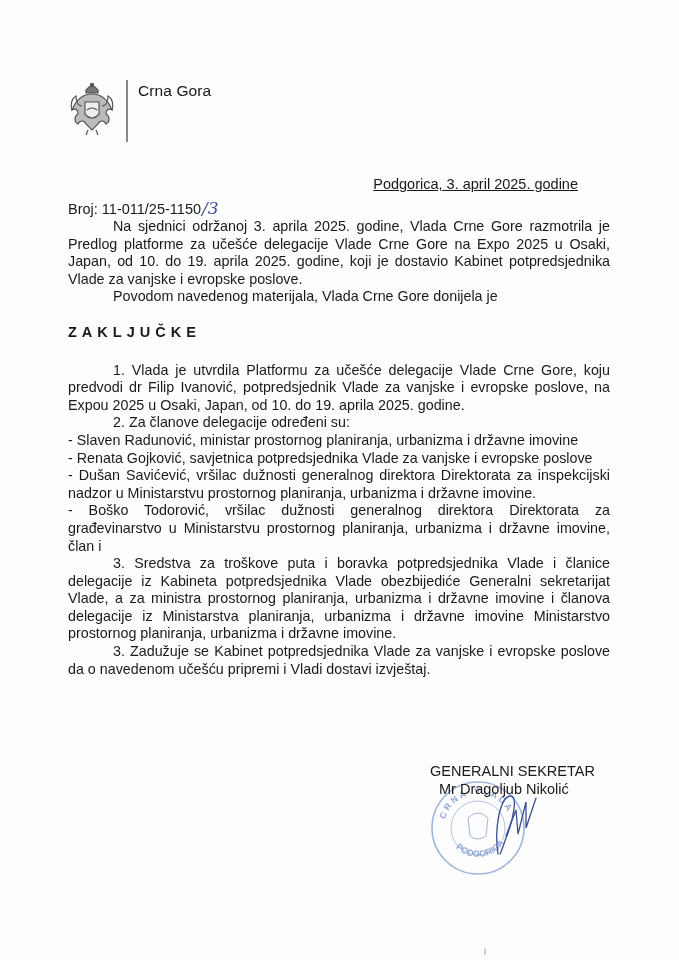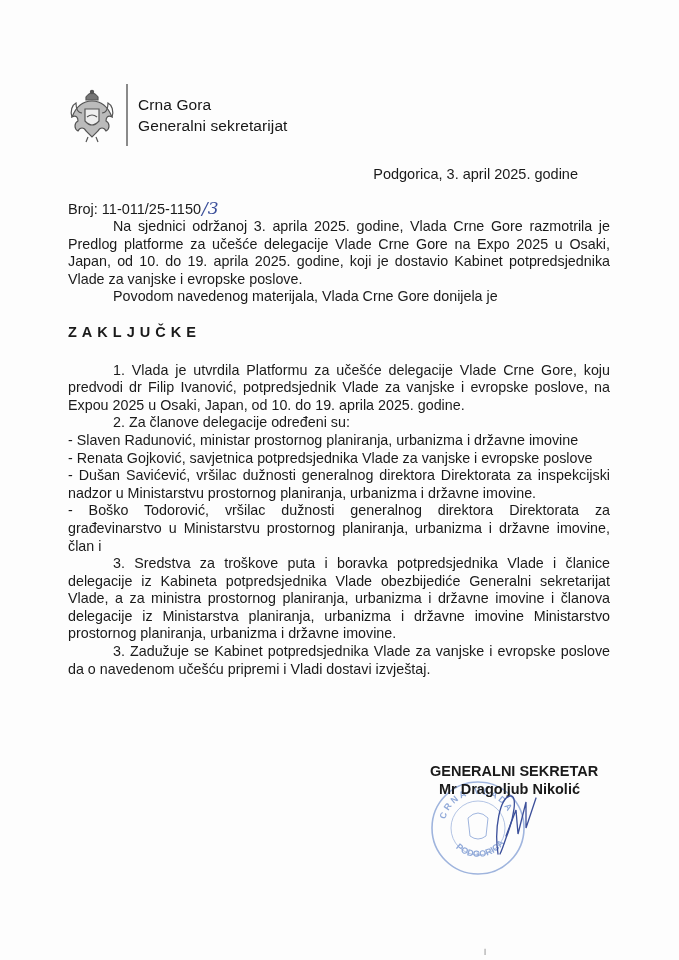--- a/index.html
+++ b/index.html
@@ -3,41 +3,41 @@
   <meta charset="utf-8">
   <style>
     html, body { margin: 0; padding: 0; background: #ffffff; }
     body {
       width: 679px; height: 960px; position: relative; overflow: hidden;
       font-family: "Liberation Sans", sans-serif; color: #1a1a1a;
     }
     .page { position: absolute; left: 0; top: 0; width: 679px; height: 960px; background: #fdfdfd; }
 
     
-    .header { position: absolute; left: 68px; top: 80px; height: 70px; display: flex; align-items: center; }
+    .header { position: absolute; left: 68px; top: 80px; height: 70px; display: flex; align-items: flex-start; }
     .coat { width: 48px; height: 56px; }
     .header-rule { width: 2px; height: 62px; background: #8a8a8a; margin-left: 10px; margin-right: 10px; }
     .header-lines { display: flex; flex-direction: column; }
     .header-lines span { font-size: 15.5px; line-height: 21px; color: #161616; letter-spacing: 0.1px; }
 
     
     .refline { position: absolute; left: 68px; top: 166px; width: 510px; height: 22px; font-size: 14.5px; }
     .ref-num { position: absolute; left: 0; top: 0; margin-top: 32px; }
     .ref-hand { font-family: "DejaVu Serif", serif; color: #3b4f9a; font-size: 17px; font-style: italic; margin-left: 1px; }
-    .ref-date { position: absolute; right: 0; top: 0; }
+    .ref-date { position: absolute; right: 0; top: 10px; text-decoration: underline; }
 
     
     .body { position: absolute; left: 68px; top: 218px; width: 542px; font-size: 14.3px; line-height: 17.6px; }
     .p { text-align: justify; margin: 0; }
     .indent { text-indent: 45px; }
     .b { font-weight: normal; }
     .heading { text-align: left; font-weight: bold; letter-spacing: 5px; margin: 18px 0 20px 0; font-size: 14.5px; }
 
     
-    .sig { position: absolute; left: 430px; top: 762px; width: 210px; font-size: 14.5px; font-weight: bold; line-height: 18px; }
+    .sig { position: absolute; left: 430px; top: 762px; width: 210px; font-size: 14.5px; font-weight: normal; line-height: 18px; }
     .sig-title { display: block; }
     .sig-name { display: block; padding-left: 9px; }
     .stamp { position: absolute; left: 428px; top: 778px; width: 100px; height: 100px; }
     .signature { position: absolute; left: 492px; top: 788px; width: 50px; height: 70px; }
 
     .mark { position: absolute; left: 484px; top: 944px; font-size: 8px; color: #777; }
   </style>
 </head>
 <body>
 
@@ -52,21 +52,20 @@
         <path d="M4 30 C2 24 4 18 8 16 C8 22 10 26 14 26"></path>
         <path d="M44 30 C46 24 44 18 40 16 C40 22 38 26 34 26"></path>
         <path d="M17 22 L31 22 L31 34 Q24 42 17 34 Z" fill="#eee"></path>
         <path d="M19 30 Q24 26 29 30"></path>
         <path d="M20 50 L18 55 M28 50 L30 55"></path>
       </g>
     </svg>
     <div class="header-rule"></div>
     <div class="header-lines">
       <span>Crna Gora</span>
-      <span>Generalni sekretarijat</span>
     </div>
   </div>
 
   <div class="refline">
     <span class="ref-num"><span>Broj: 11-011/25-1150</span><span class="ref-hand">/3</span></span>
     <span class="ref-date">Podgorica, 3. april 2025. godine</span>
   </div>
 
   <div class="body">
     <p class="p indent"><span>Na sjednici održanoj 3. aprila 2025. godine, Vlada Crne Gore razmotrila je </span><span class="b">Predlog platforme za učešće delegacije Vlade Crne Gore na Expo 2025 u Osaki, Japan, od 10. do 19. aprila 2025. godine</span><span>, koji je dostavio Kabinet potpredsjednika Vlade za vanjske i evropske poslove.</span></p>

